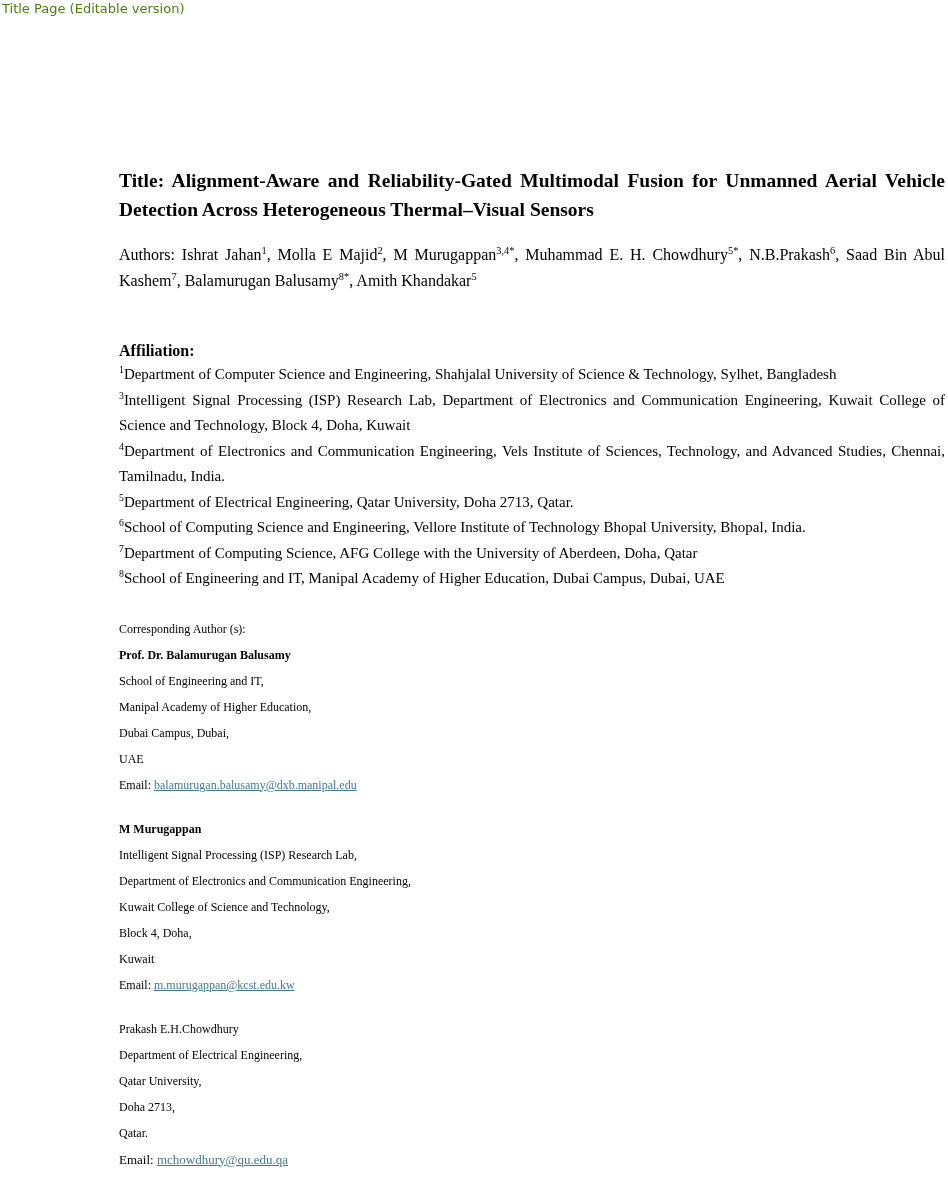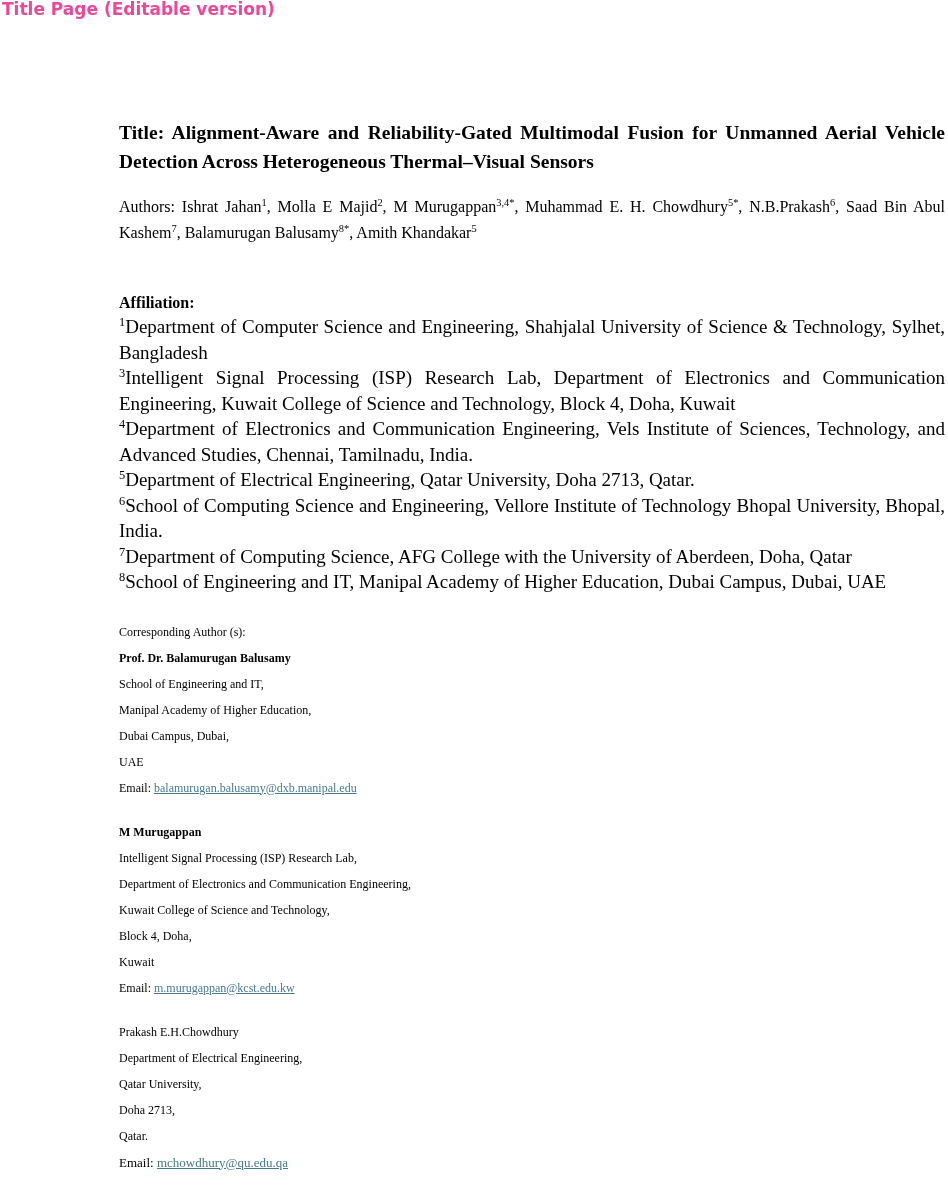--- a/index.html
+++ b/index.html
@@ -14,27 +14,27 @@
     overflow: hidden;
     color: #000000;
     font-family: "Liberation Serif", serif;
     position: relative;
   }
   .doc-label {
     position: absolute;
     top: 0px;
     left: 2px;
     font-family: "DejaVu Sans", sans-serif;
-    font-size: 17px;
+    font-size: 13px;
     line-height: 18px;
-    color: #ec4899;
-    font-weight: bold;
+    color: #4d7c0f;
   }
   .page {
     padding: 118px 3px 0 119px;
+    margin-top: 48px;
   }
   .title {
     font-size: 19.5px;
     font-weight: bold;
     line-height: 29px;
     text-align: justify;
     margin: 0 0 18px 0;
   }
   .authors {
     font-size: 16px;
@@ -43,21 +43,21 @@
     margin: 0 0 46px 0;
   }
   .authors b { font-weight: normal; }
   .aff-heading {
     font-size: 16px;
     font-weight: bold;
     line-height: 22px;
     margin: 0;
   }
   .aff {
-    font-size: 19px;
+    font-size: 15px;
     line-height: 25.5px;
     text-align: justify;
     margin: 0;
   }
   sup {
     font-size: 0.65em;
     line-height: 0;
   }
   .corr-heading {
     font-size: 12px;

